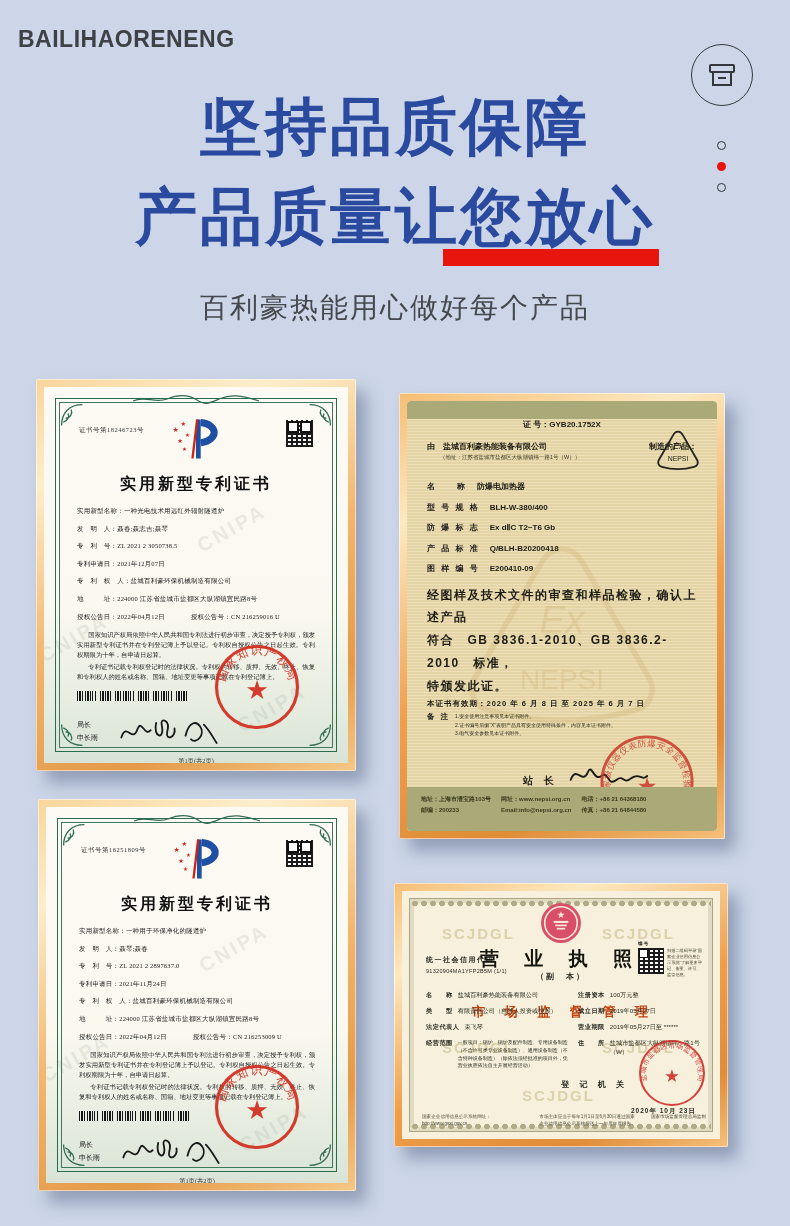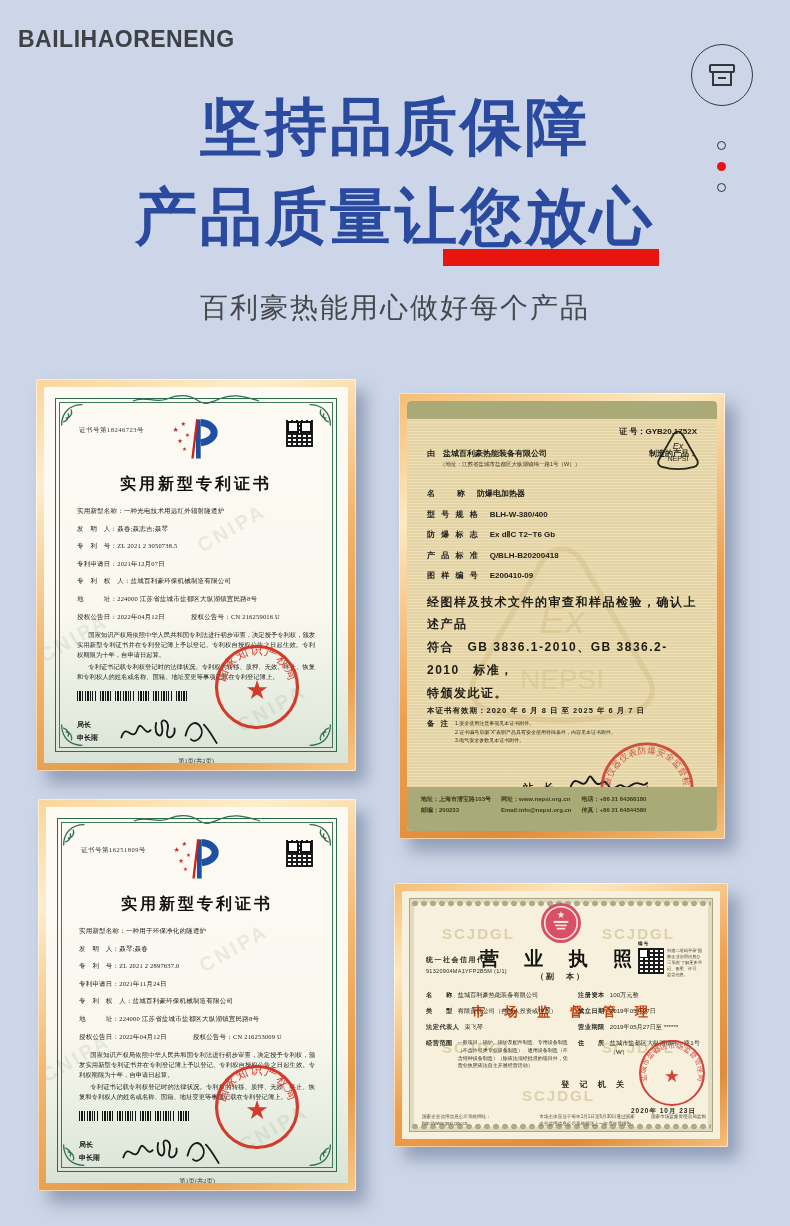--- a/index.html
+++ b/index.html
@@ -62,21 +62,21 @@
              color:#111; margin-top:2px; }
   .p-fields { margin-top:12px; }
   .p-row { font-size:6.5px; margin-bottom:8.6px; letter-spacing:.2px; white-space:nowrap; }
   .p-lab { color:#222; } .p-val { color:#222; }
   .p-grant .p-pair2 { margin-left:24px; }
   .p-para { font-size:6.3px; line-height:1.6; text-align:justify; text-indent:1.8em;
             color:#222; margin-top:2px; }
   .p-barcode { width:112px; height:10px; margin-top:9px;
        background:repeating-linear-gradient(90deg,#151515 0 1.2px,transparent 1.2px 2.4px,#151515 2.4px 4px,transparent 4px 5.4px,#151515 5.4px 6px,transparent 6px 7.6px); }
   .p-sign { position:relative; margin-top:6px; height:50px; display:flex; align-items:center; }
-  .p-signer { font-size:7px; line-height:1.9; color:#111;font-weight:bold; }
+  .p-signer { font-size:7px; line-height:1.9; color:#111; }
   .p-sig-svg { margin-left:16px; }
   .seal { position:absolute; }
   .p-seal { right:14px; bottom:26px; width:88px; height:88px; opacity:.92; }
   .p-page { text-align:center; font-size:6.3px; color:#333; margin-top:0px; }
   .wm { position:absolute; color:#8f9a8c; opacity:.16; font-size:20px; letter-spacing:3px;
         transform:rotate(-30deg); font-family:"Liberation Sans",sans-serif; font-weight:700; pointer-events:none; }
 
   
   .n-paper { position:relative; width:100%; height:100%; overflow:hidden; border-radius:4px;
              background:repeating-linear-gradient(0deg, rgba(255,255,255,.18) 0 1px, rgba(0,0,0,.02) 1px 3px), #e9d8a8;
@@ -85,21 +85,21 @@
   .n-band.top { top:0; border-radius:4px 4px 0 0; }
   .n-foot { position:absolute; left:0; right:0; bottom:0; height:44px; background:#a9aa77;
             border-radius:0 0 4px 4px; display:flex; gap:10px; padding:7px 12px 0 14px;
             font-size:6px; color:#3c3c1d; font-weight:700; line-height:1.8; }
   .n-foot > div { white-space:nowrap; }
   .n-wm { position:absolute; left:50%; top:54%; transform:translate(-50%,-50%); opacity:.16; }
   .n-logo { position:absolute; right:16px; top:28px; }
   .n-content { position:absolute; inset:18px 20px 44px; }
   .n-title { text-align:center; font-size:21px; font-weight:800; letter-spacing:10px;
              color:#161612; margin-top:26px; }
-  .n-certno { text-align:right; font-size:8px; font-weight:700; margin-top:7px; }
+  .n-certno { text-align:center; font-size:8px; font-weight:700; }
   .n-maker { display:flex; justify-content:space-between; font-size:8px; font-weight:700; margin-top:11px; }
   .n-addr { font-size:5.5px; margin:2px 0 0 13px; color:#33331f; }
   .n-fields { margin-top:20px; }
   .n-row { font-size:8px; margin-bottom:9.5px; white-space:nowrap; }
   .n-lab { letter-spacing:2px; font-weight:700; color:#222; }
   .n-val { font-weight:800; margin-left:10px; font-family:"Liberation Sans",sans-serif; }
   .n-confirm { font-size:12px; font-weight:700; letter-spacing:1.5px; line-height:1.9; margin-top:4px; }
   .n-validity { font-size:7.5px; font-weight:700; letter-spacing:1px; margin-top:2px; }
   .n-notes { display:flex; margin-top:3px; }
   .n-notes-label { font-size:7.5px; font-weight:700; letter-spacing:2px; margin-right:5px; }

